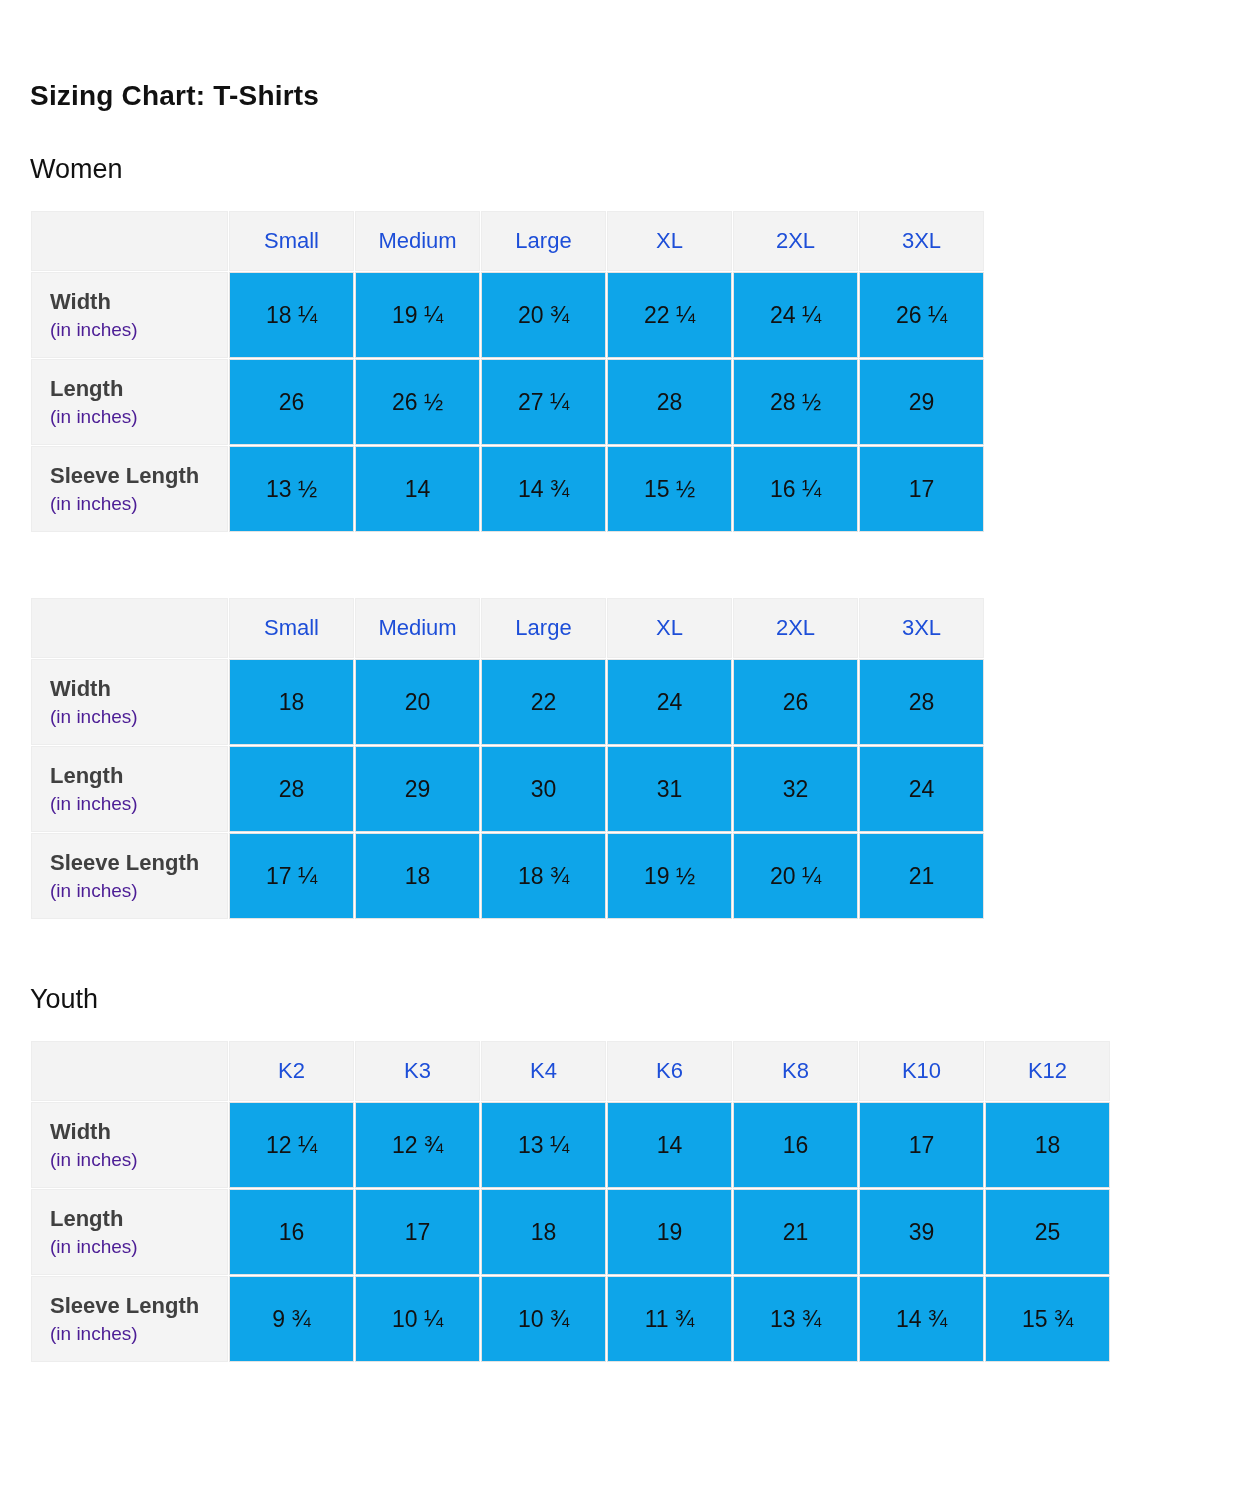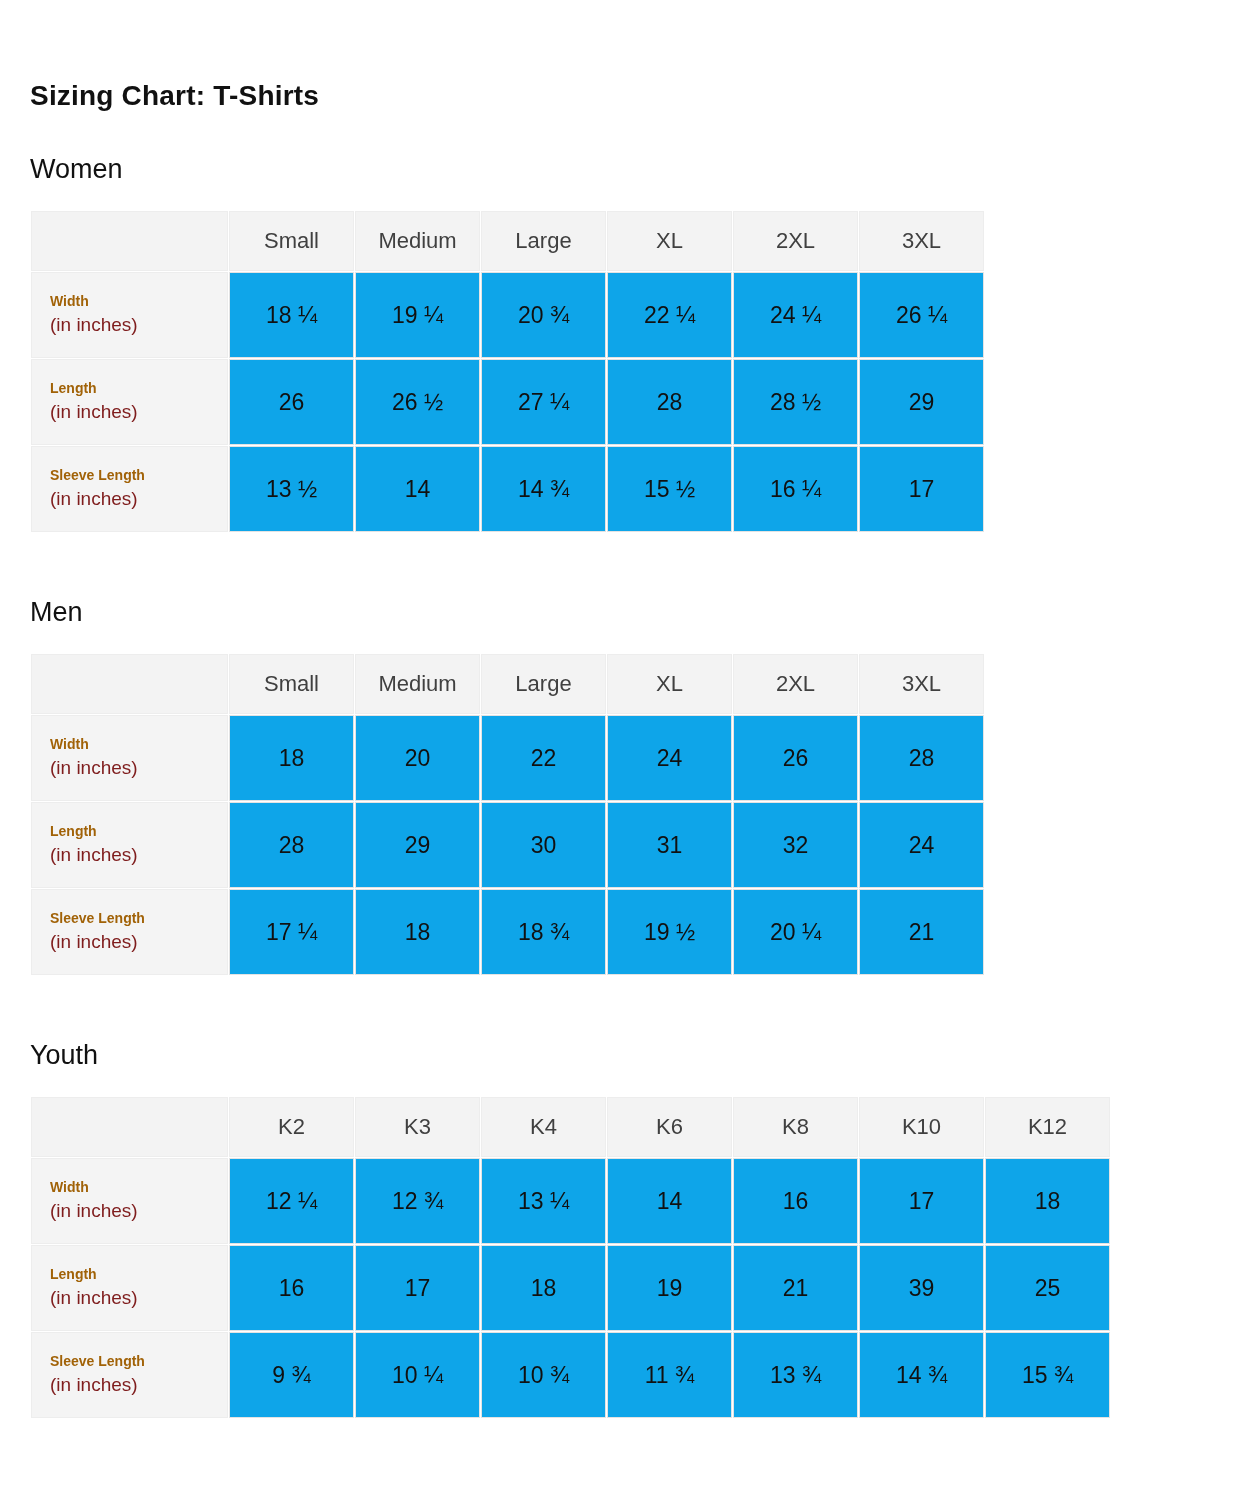--- a/index.html
+++ b/index.html
@@ -39,47 +39,47 @@
     box-sizing: border-box;
     font-weight: 400;
   }
   .size-table thead th {
     background: #f3f3f3;
     border: 1px solid #ededed;
     height: 60px;
     font-size: 22px;
     text-align: center;
     vertical-align: middle;
-    color: #404040;
+    color: #1d4ed8;
   }
   .size-table tbody tr { height: 86px; }
   .size-table tbody th.label-cell {
     background: #f4f4f4;
     border: 1px solid #ededed;
     text-align: left;
     vertical-align: middle;
     padding: 10px 10px 10px 18px;
   }
   .size-table tbody td.value-cell {
     background: #0ea5e9;
     border: 1px solid #e3e3e3;
     text-align: center;
     vertical-align: middle;
     font-size: 23px;
   }
   .row-label {
-    font-size: 14px;
+    font-size: 22px;
     font-weight: 700;
-    color: #a16207;
+    color: #404040;
     line-height: 1.25;
   }
   .row-sublabel {
     font-size: 19px;
     font-weight: 400;
-    color: #7f1d1d;
+    color: #4c1d95;
     line-height: 1.25;
     margin-top: 2px;
   }
   .col-label { width: 197px; }
   .col-size { width: 125px; }
 </style>
 </head>
 <body>
 
 <div class="page">
@@ -146,21 +146,20 @@
               <td class="value-cell">15 ½</td>
               <td class="value-cell">16 ¼</td>
               <td class="value-cell">17</td>
             </tr>
           </tbody>
         </table>
       </div>
   </div>
 
   <div class="section">
-    <h2 class="section-heading">Men</h2>
     <div>
         <table class="size-table">
           <colgroup>
             <col class="col-label">
             <col class="col-size">
             <col class="col-size">
             <col class="col-size">
             <col class="col-size">
             <col class="col-size">
             <col class="col-size">

